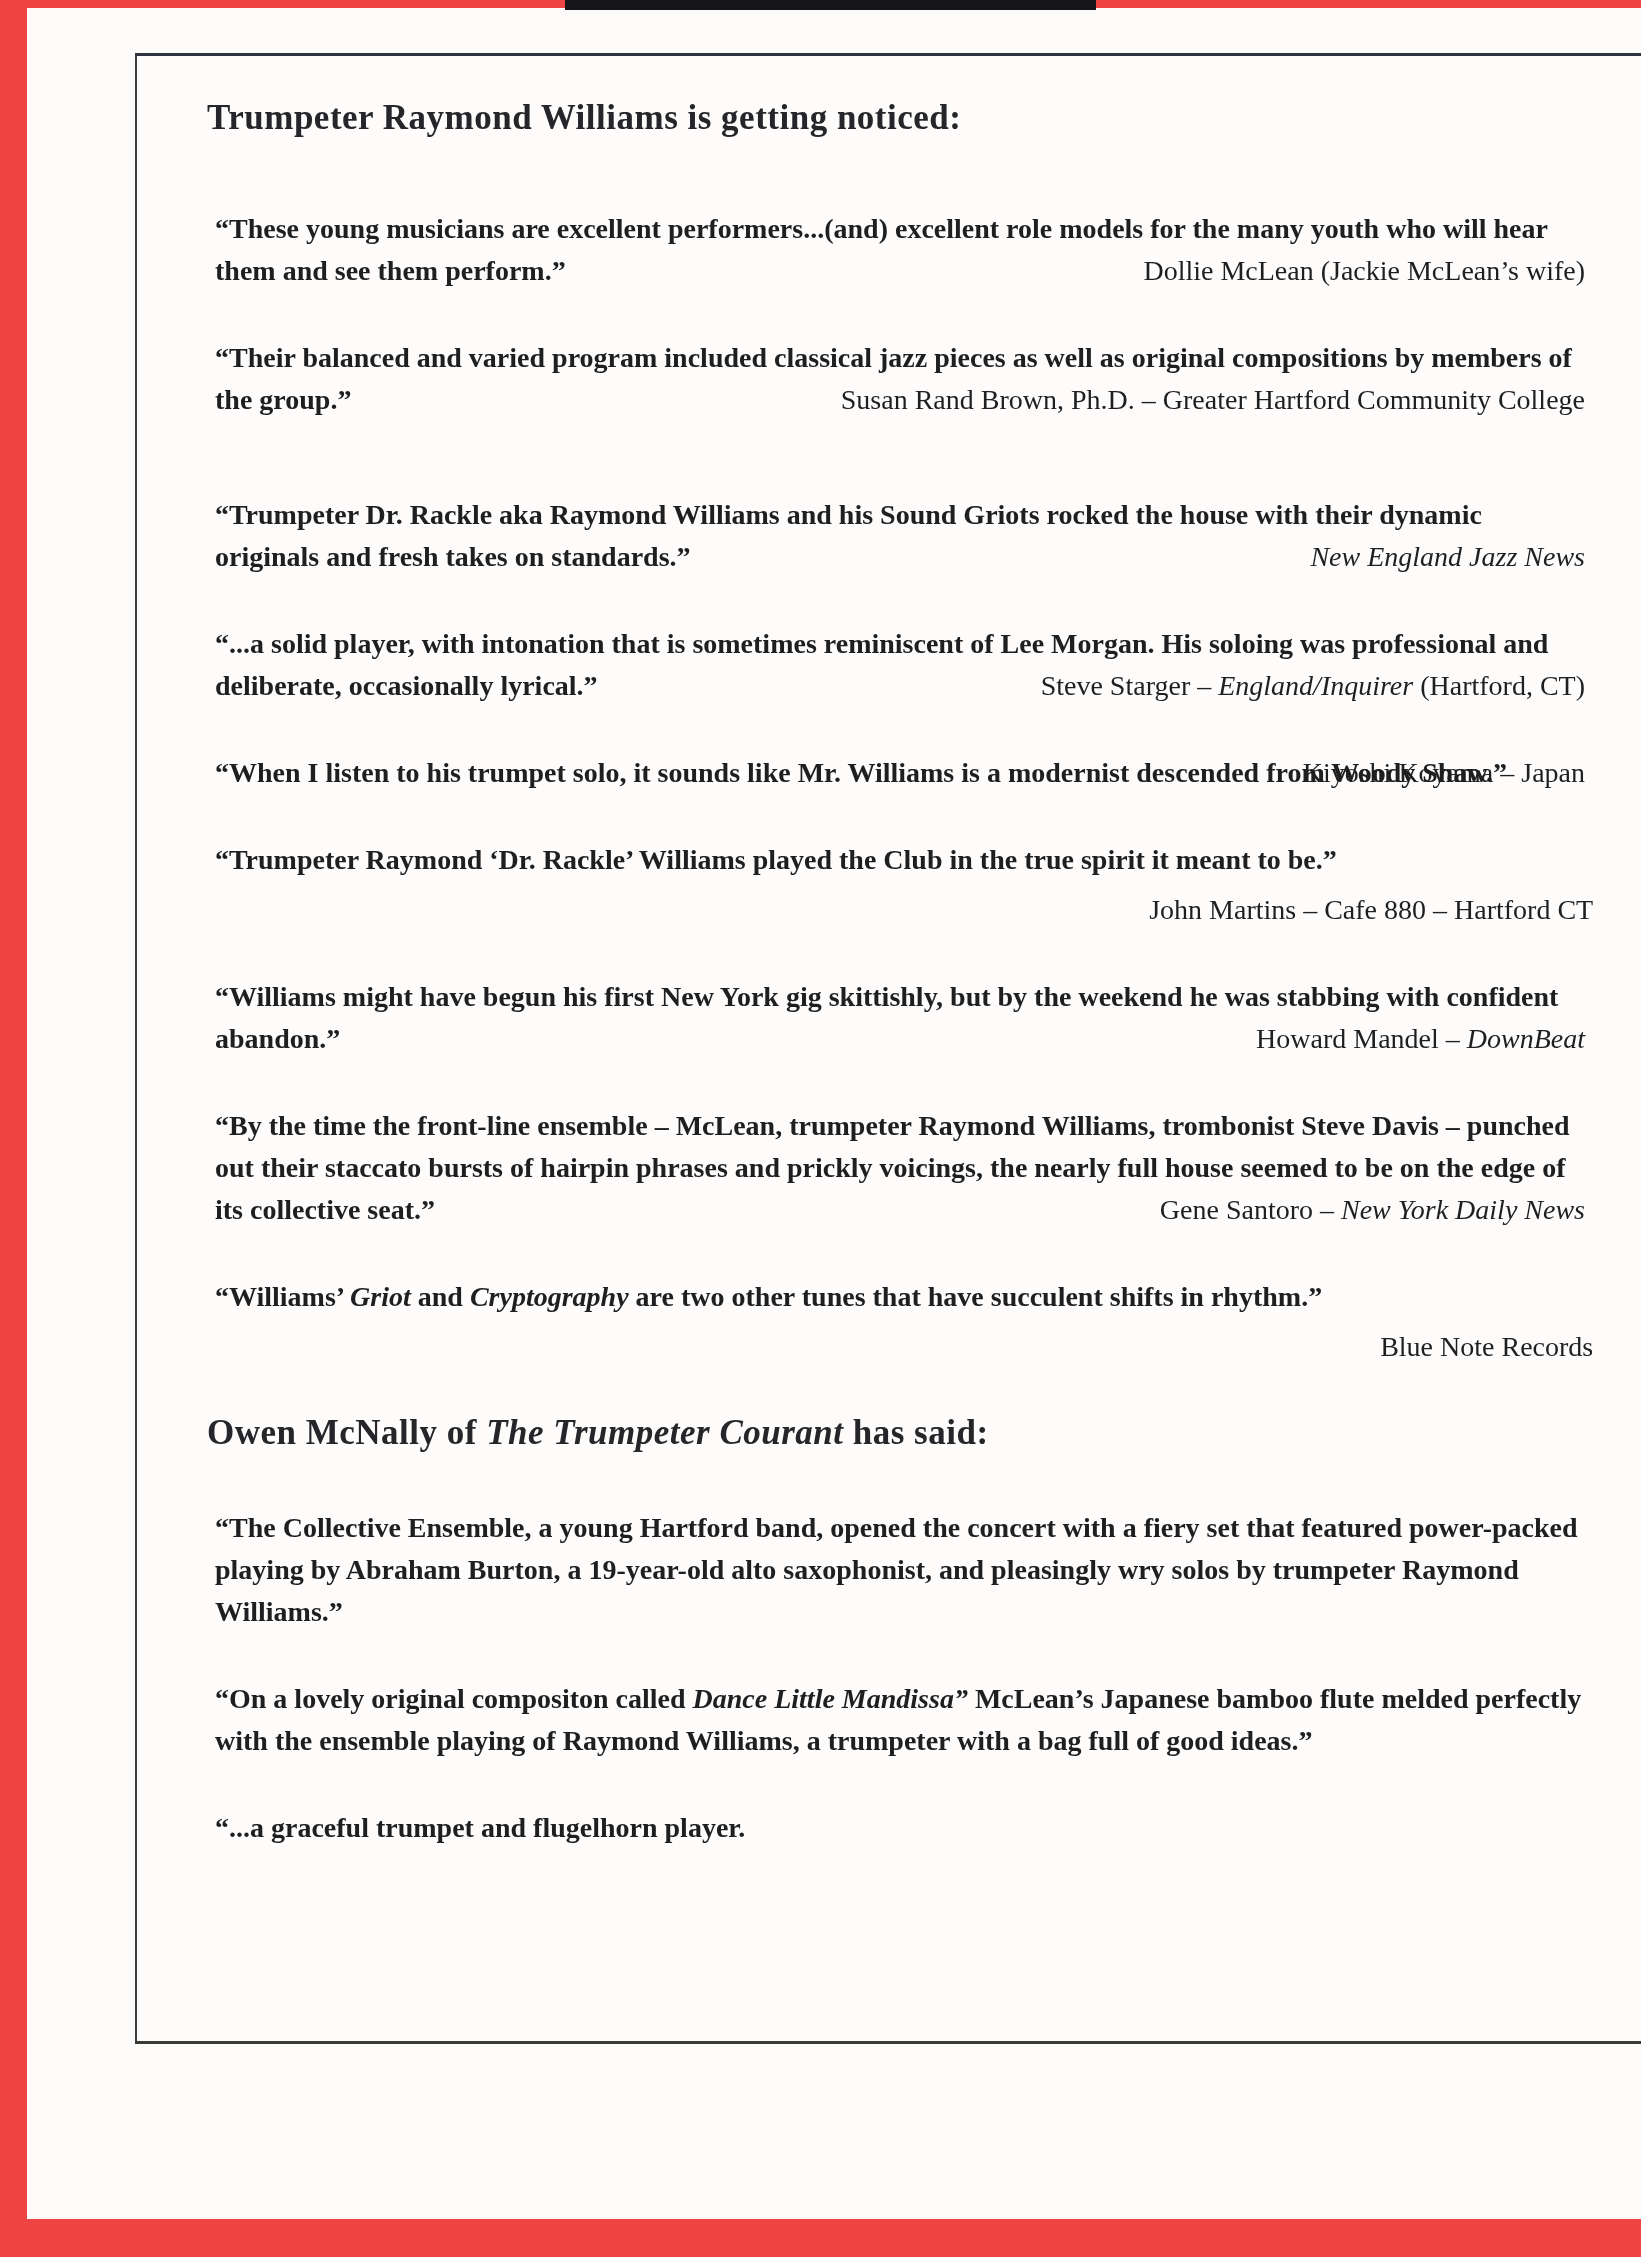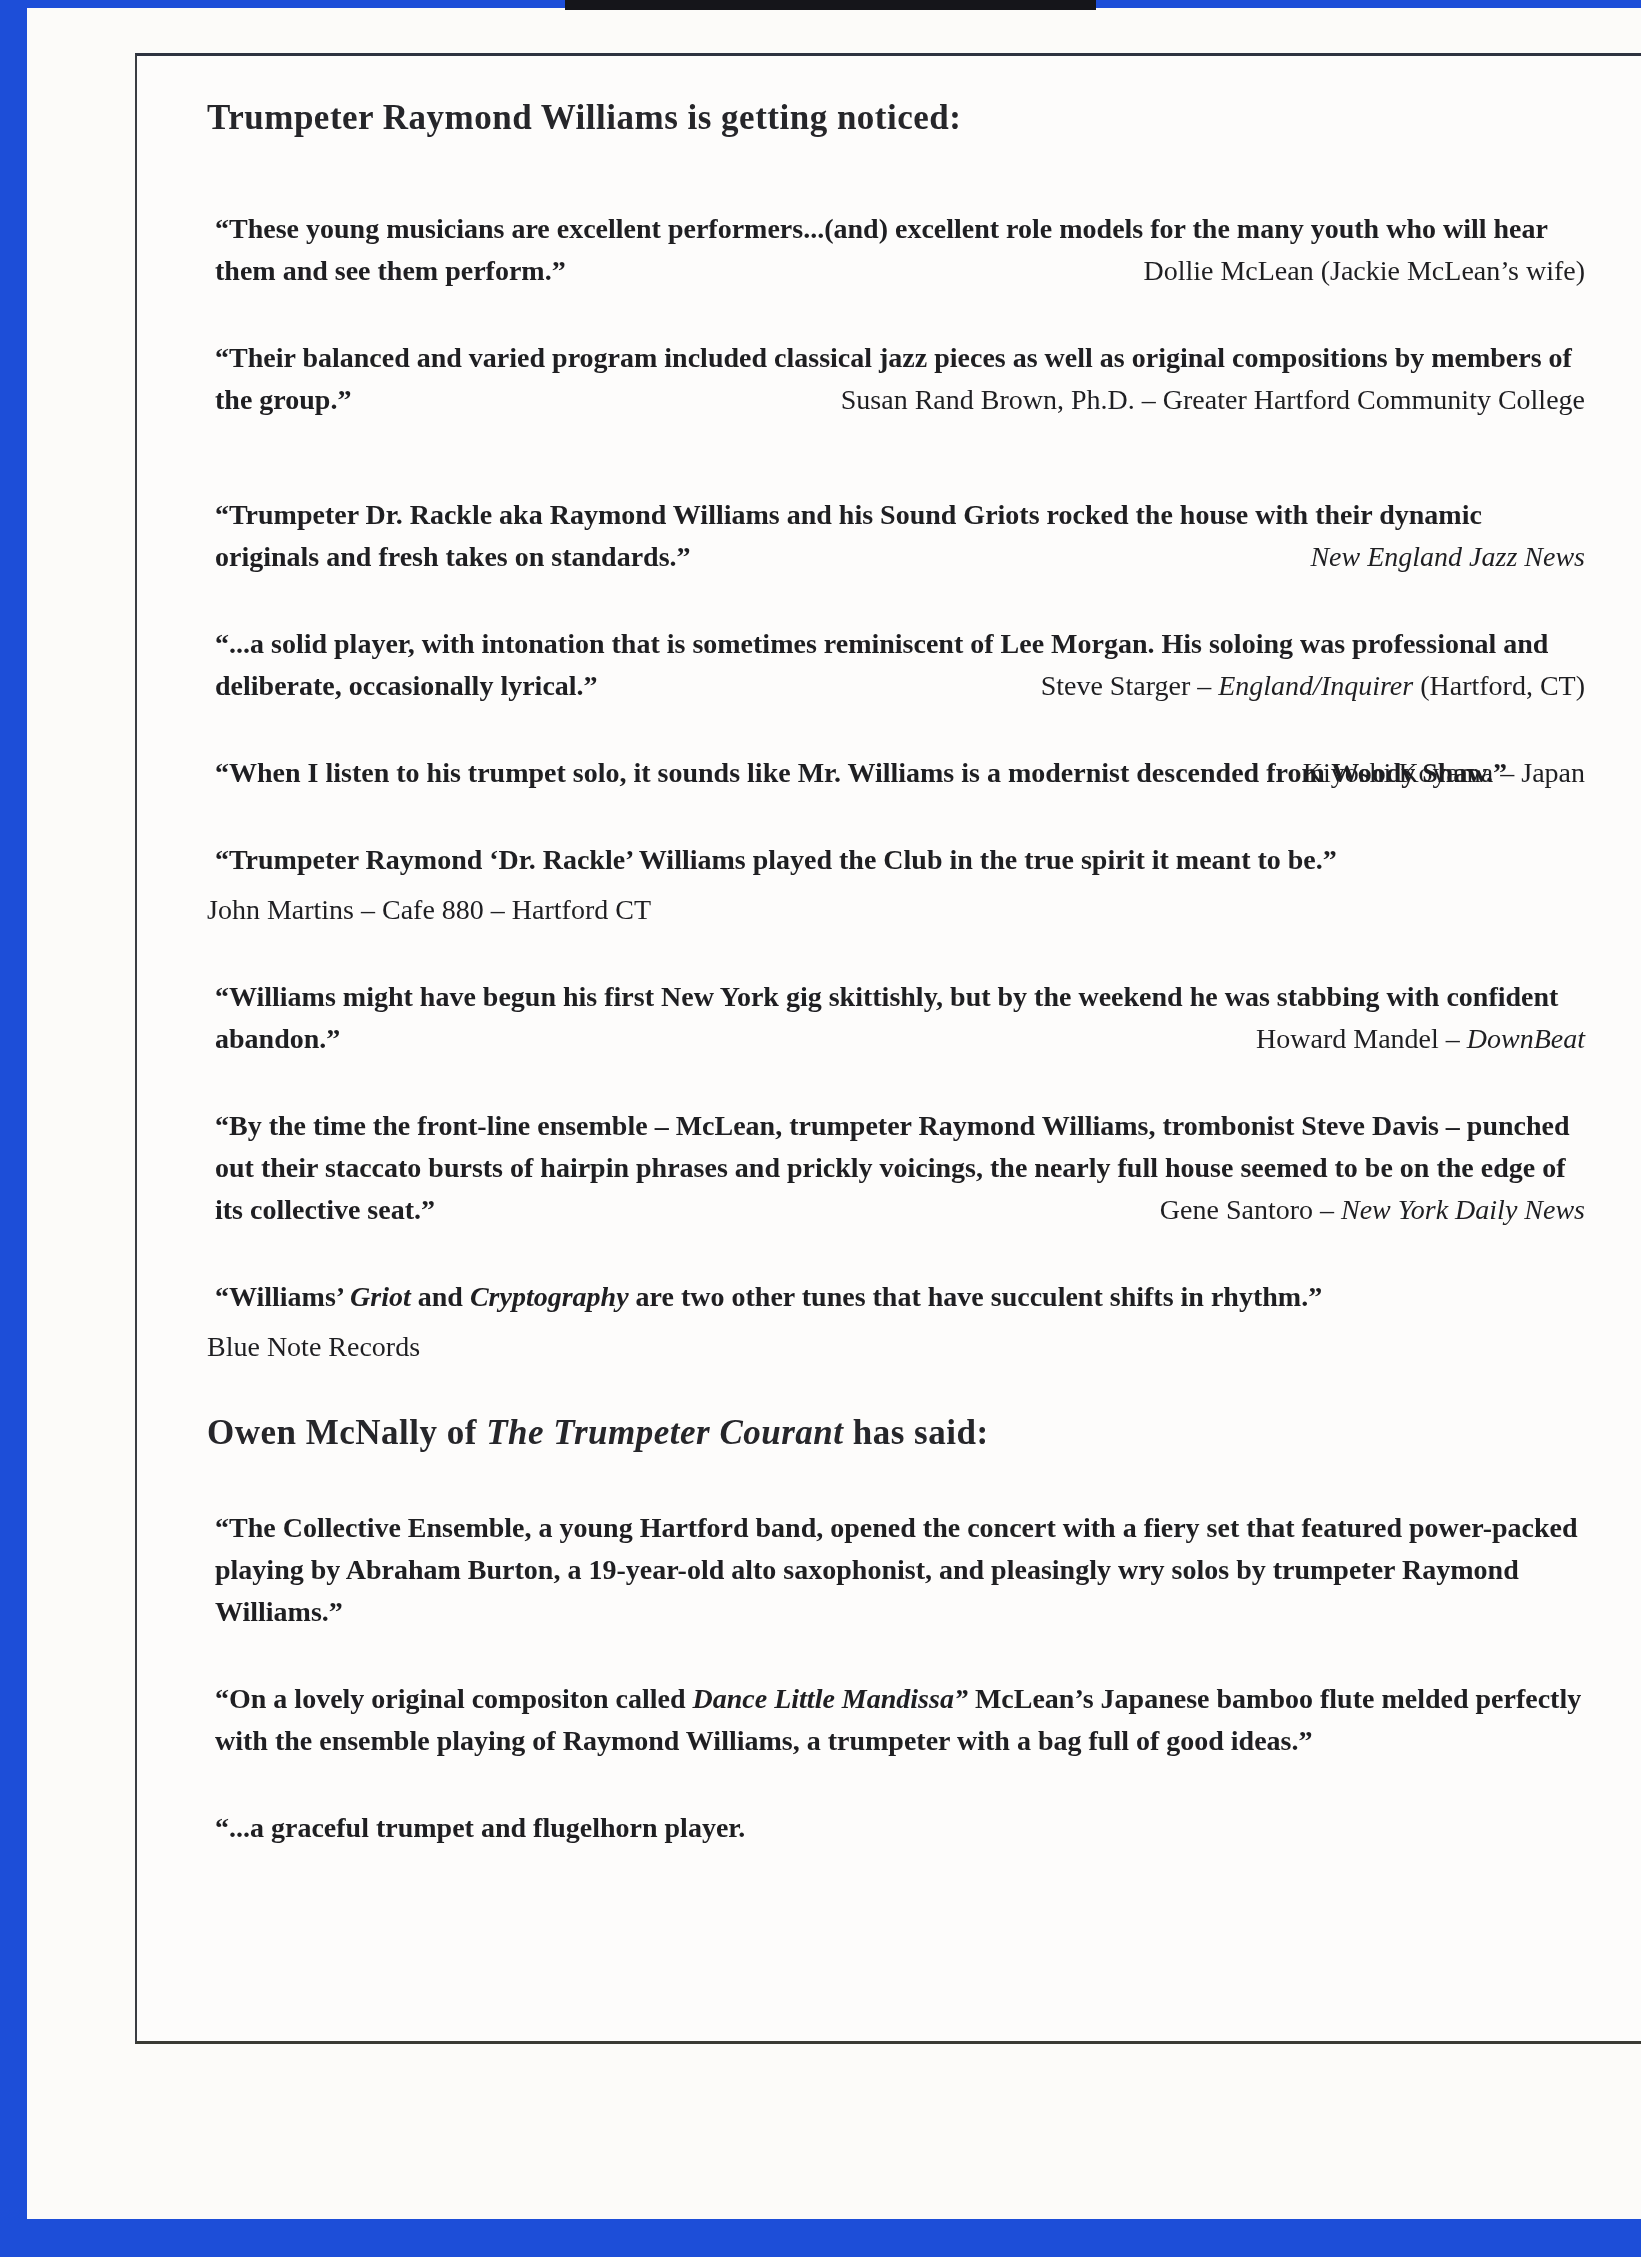--- a/index.html
+++ b/index.html
@@ -8,21 +8,21 @@
     width: 1641px;
     height: 2257px;
     background: #e7e5e2;
     font-family: "Liberation Serif", "DejaVu Serif", serif;
     overflow: hidden;
   }
   .scan-canvas {
     position: relative;
     width: 1641px;
     height: 2257px;
-    background: #1d4ed8;
+    background: #ef4444;
   }
   
   .paper {
     position: absolute;
     left: 27px;
     top: 7.7px;
     width: 1614px;
     height: 2211px;
     background: #fcfbf9;
   }
@@ -94,20 +94,21 @@
   }
   .quote .attr {
     position: absolute;
     right: 14px;
     bottom: 0;
     font-weight: 400;
     white-space: nowrap;
   }
   .quote.own-line .attr {
     position: static;
+    text-align: right;
     padding-right: 5.8px;
   }
   .it { font-style: italic; text-align: center; }
   .section { display: block; }
 </style>
 </head>
 <body>
 
 <div class="scan-canvas">
   <div class="paper"></div>

